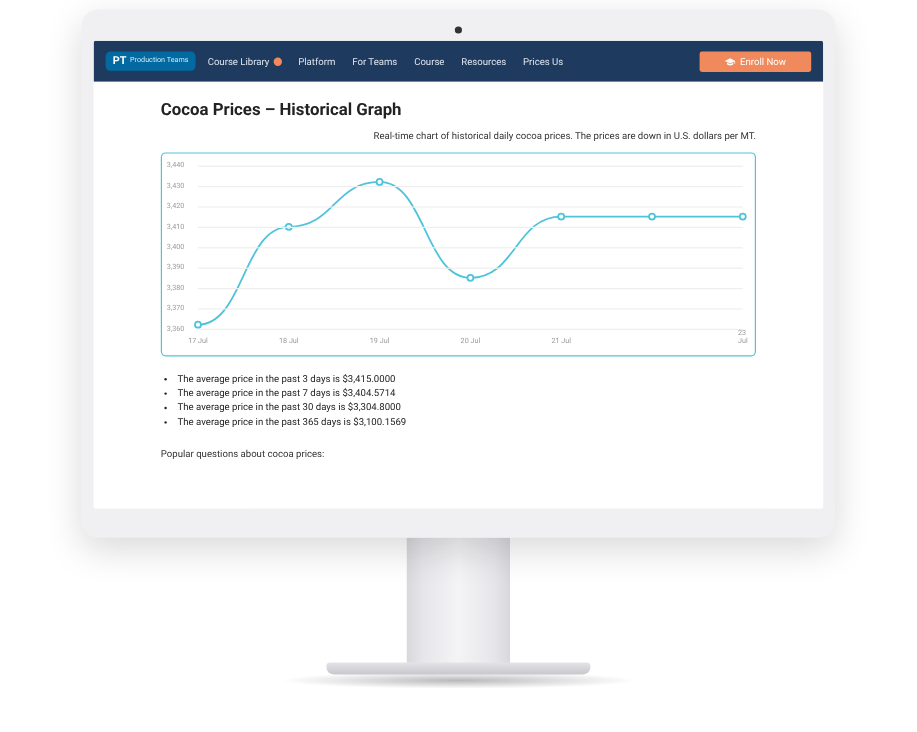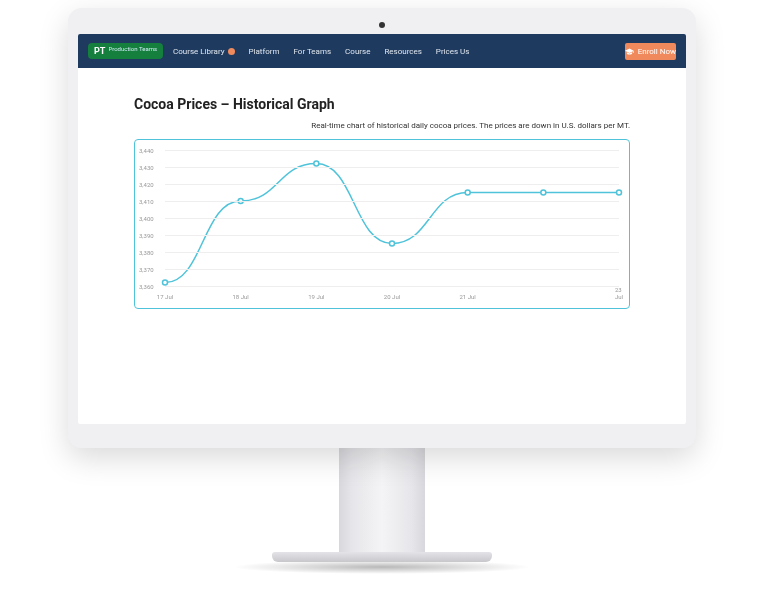--- a/index.html
+++ b/index.html
@@ -6,30 +6,30 @@
 body{font-family:-apple-system,BlinkMacSystemFont,'Segoe UI',Roboto,sans-serif;background:#fff;width:764px;height:610px;overflow:hidden;position:relative;}
 .monitor-frame{position:absolute;left:68px;top:8px;width:628px;height:440px;background:#f0f0f2;border-radius:14px;box-shadow:0 10px 30px rgba(0,0,0,0.15);}
 .camera{position:absolute;left:50%;top:14px;transform:translateX(-50%);width:6px;height:6px;background:#333;border-radius:50%;}
 .screen{position:absolute;left:10px;top:26px;right:10px;bottom:24px;background:#fff;border-radius:2px;overflow:hidden;}
 .chin{position:absolute;left:0;right:0;bottom:0;height:24px;background:#f0f0f2;border-radius:0 0 14px 14px;}
 .stand-neck{position:absolute;left:50%;top:448px;transform:translateX(-50%);width:86px;height:110px;background:linear-gradient(to right,#d8d8dc 0%,#e6e6ea 15%,#f4f4f6 50%,#e6e6ea 85%,#d8d8dc 100%);}
 .stand-base{position:absolute;left:50%;top:552px;transform:translateX(-50%);width:220px;height:10px;background:linear-gradient(to bottom,#e4e4e8,#c8c8cc);border-radius:3px 3px 6px 6px;}
 .stand-shadow{position:absolute;left:50%;top:560px;transform:translateX(-50%);width:300px;height:14px;background:radial-gradient(ellipse at center,rgba(0,0,0,0.28) 0%,rgba(0,0,0,0) 70%);}
 
 .navbar{background:#1e3a5f;height:34px;display:flex;align-items:center;padding:0 10px;font-size:8px;color:#dfe6ee;}
-.logo{background:#15803d;color:#fff;padding:3px 6px;border-radius:4px;font-weight:bold;font-size:9px;display:inline-flex;align-items:flex-start;gap:3px;}
+.logo{background:#0369a1;color:#fff;padding:3px 6px;border-radius:4px;font-weight:bold;font-size:9px;display:inline-flex;align-items:center;gap:3px;}
 .logo-sub{font-size:6px;font-weight:normal;line-height:1;color:#cfeaf6;}
 .nav-item{margin-left:14px;cursor:pointer;white-space:nowrap;}
 .nav-lib{margin-left:10px;display:inline-flex;align-items:center;gap:3px;}
 .nav-badge{width:7px;height:7px;background:#f08a5d;border-radius:50%;}
 .nav-spacer{flex:1;}
-.enroll{background:#f08a5d;color:#fff;padding:4px 0;border-radius:2px;font-size:8px;display:inline-flex;align-items:center;gap:4px;cursor:pointer;}
+.enroll{background:#f08a5d;color:#fff;padding:4px 21px;border-radius:2px;font-size:8px;display:inline-flex;align-items:center;gap:4px;cursor:pointer;}
 .cap-icon{width:9px;height:7px;}
 
-.content{padding:28px 56px 0 56px;color:#222;}
+.content{padding:16px 56px 0 56px;color:#222;}
 .title{font-size:14px;font-weight:700;margin-bottom:8px;}
 .desc{font-size:8px;color:#333;margin-bottom:8px;line-height:1.4;text-align:right;}
 .current{font-size:8px;color:#222;margin-bottom:10px;}
 
 .chart-box{border:1px solid #4fc3d9;border-radius:4px;height:170px;position:relative;background:#fff;}
 .plot{position:absolute;left:30px;top:10px;right:10px;bottom:22px;}
 .grid-line{position:absolute;left:0;right:0;height:1px;background:#eee;}
 .ytick{position:absolute;left:-26px;font-size:6px;color:#999;transform:translateY(-50%);}
 .xtick{position:absolute;bottom:-14px;font-size:6px;color:#999;transform:translateX(-50%);}
 .line-svg{position:absolute;left:0;top:0;width:100%;height:100%;overflow:visible;}
@@ -110,18 +110,25 @@
             <div class="ytick" style="top: 0px;">3,440</div>
             <div class="xtick" style="left: 0px;">17 Jul</div>
             <div class="xtick" style="left: 75.6667px;">18 Jul</div>
             <div class="xtick" style="left: 151.333px;">19 Jul</div>
             <div class="xtick" style="left: 227px;">20 Jul</div>
             <div class="xtick" style="left: 302.667px;">21 Jul</div>
             <div class="xtick" style="left: 454px;">23 Jul</div>
           </div>
       </div>
 
+      <ul class="bullets">
+        <li>The average price in the past 3 days is $3,415.0000</li>
+        <li>The average price in the past 7 days is $3,404.5714</li>
+        <li>The average price in the past 30 days is $3,304.8000</li>
+        <li>The average price in the past 365 days is $3,100.1569</li>
+      </ul>
 
+      <p class="popular">Popular questions about cocoa prices:</p>
     </div>
 
   </div>
   <div class="chin"></div>
 </div>
 
 </body></html>

